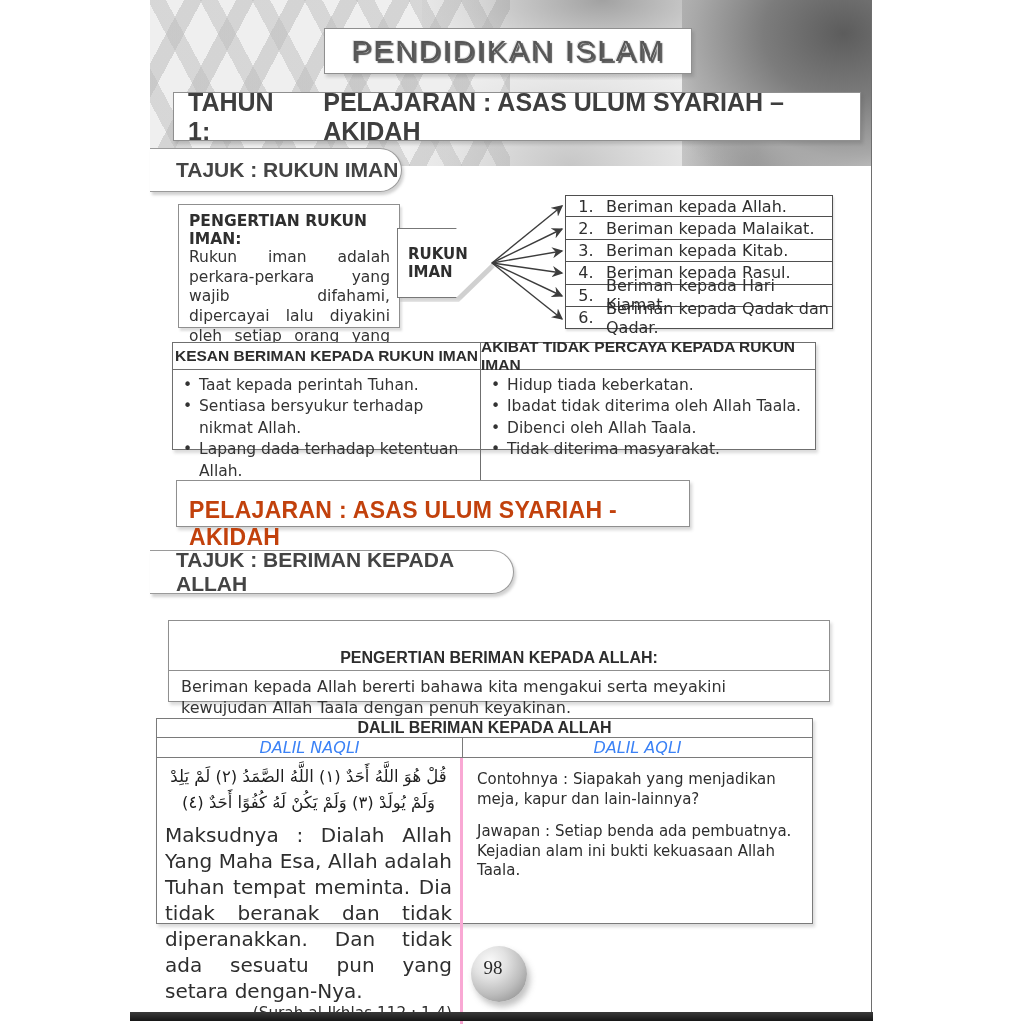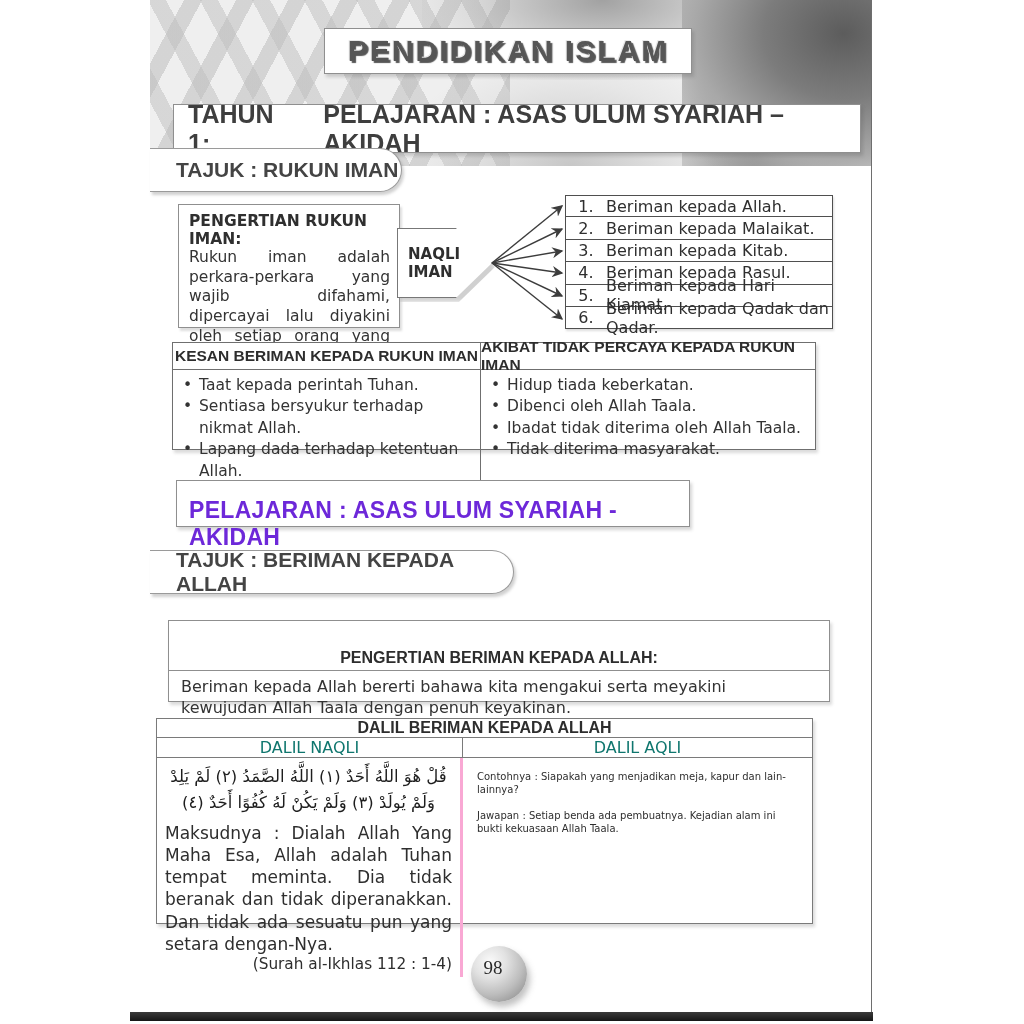--- a/index.html
+++ b/index.html
@@ -22,25 +22,25 @@
   .rocks2 { position:absolute; right:150px; top:0; width:300px; height:80px;
     background: radial-gradient(ellipse at 60% 0%, rgba(120,120,120,.65), rgba(170,170,170,.25) 55%, transparent 80%); }
 
   
   .scanbox { position:absolute; background:#ffffff; border:1px solid #8f8f8f; box-shadow:2px 3px 3px rgba(90,90,90,.25); }
   .pill { position:absolute; background:#ffffff; border:1px solid #9a9a9a; border-left:none;
           border-radius:0 26px 26px 0; box-shadow:2px 3px 3px rgba(90,90,90,.28); display:flex; align-items:center; }
 
   
   #banner { left:324px; top:28px; width:368px; height:46px; display:flex; align-items:center; justify-content:center; }
-  #banner span { font-family:"Liberation Sans",sans-serif; font-weight:bold; font-size:30px; letter-spacing:2px; color:#565656;
+  #banner span { font-family:"Liberation Sans",sans-serif; font-weight:normal; font-size:30px; letter-spacing:2px; color:#565656;
     text-shadow:-1px -1px 0 #e8e8e8, 2px 2px 1px rgba(30,30,30,.75); }
 
   
-  #tahun-box { left:173px; top:104px; width:688px; height:49px; display:flex; align-items:center; padding-left:14px; gap:26px; }
+  #tahun-box { left:173px; top:92px; width:688px; height:49px; display:flex; align-items:center; padding-left:14px; gap:26px; }
   #tahun-box span { font-family:"Liberation Sans",sans-serif; font-weight:bold; font-size:25px; color:#3e3e3e; }
 
   
   #tajuk1 { left:150px; top:148px; width:252px; height:44px; padding-left:26px; }
   #tajuk2 { left:150px; top:550px; width:364px; height:44px; padding-left:26px;align-items:center; }
   .pill span { font-family:"Liberation Sans",sans-serif; font-weight:bold; font-size:21px; color:#444; }
 
   
   #peng1 { left:178px; top:204px; width:222px; height:124px; padding:7px 9px 6px 10px; box-shadow:2px 3px 2px rgba(90,90,90,.2); }
   #peng1 .t { font-weight:bold; font-size:15.5px; color:#2f2f2f; }
@@ -70,43 +70,43 @@
   #table1 .hdr div { display:flex; align-items:center; justify-content:center; font-family:"Liberation Sans",sans-serif; font-weight:bold; font-size:15.5px; color:#2d2d2d; }
   #table1 .bdy { display:flex; flex:1; }
   .col-l { width:308px; border-right:1px solid #6f6f6f; }
   .col-r { flex:1; }
   #table1 ul { list-style:none; padding:5px 6px 0 10px; }
   #table1 li { font-size:15.5px; line-height:1.38; color:#333; padding-left:16px; position:relative; }
   #table1 li::before { content:"•"; position:absolute; left:0; top:0; color:#333; }
 
   
   #pelajaran2 { left:176px; top:480px; width:514px; height:47px; display:flex; align-items:center; padding-left:12px; }
-  #pelajaran2 span { font-family:"Liberation Sans",sans-serif; font-weight:bold; font-size:23px; color:#6d28d9; letter-spacing:.3px;margin-top:40px; }
+  #pelajaran2 span { font-family:"Liberation Sans",sans-serif; font-weight:bold; font-size:23px; color:#c2410c; letter-spacing:.3px;margin-top:40px; }
 
   
   #peng2 { left:168px; top:620px; width:662px; height:82px; position:absolute; background:#fff; border:1px solid #8f8f8f; box-shadow:2px 3px 3px rgba(90,90,90,.22); }
   #peng2 .hd { height:26px; border-bottom:1px solid #8f8f8f; display:flex; align-items:center; justify-content:center;
     font-family:"Liberation Sans",sans-serif; font-weight:bold; font-size:16px; color:#2d2d2d;margin-top:24px; }
   #peng2 .bd { padding:6px 12px; font-size:16px; line-height:1.3; color:#333; }
 
   
   #dalil { left:156px; top:718px; width:657px; height:206px; position:absolute; background:#fff; border:1px solid #7a7a7a; box-shadow:2px 3px 3px rgba(90,90,90,.22); display:flex; flex-direction:column; }
   #dalil .title { height:25px; border-bottom:1px solid #7a7a7a; display:flex; align-items:center; justify-content:center;
     font-family:"Liberation Sans",sans-serif; font-weight:bold; font-size:16px; color:#2d2d2d; }
   #dalil .sub { display:flex; height:26px; border-bottom:1px solid #7a7a7a; }
-  #dalil .sub div { display:flex; align-items:center; justify-content:center; font-size:16px; color:#0f766e; }
+  #dalil .sub div { display:flex; align-items:center; justify-content:center; font-size:16px; color:#3b82f6;font-style:italic; }
   #dalil .sub .col-ln { width:306px; border-right:1px solid #7a7a7a; }
   #dalil .sub .col-rn { flex:1; }
   #dalil .body { display:flex; flex:1; }
   #dalil .naqli { width:306px; border-right:3px solid #f9a8d4; padding:6px 8px 4px 8px; }
   #dalil .aqli { flex:1; padding:12px 12px 0 14px; }
   .arabic { direction:rtl; text-align:center; font-size:16.5px; line-height:1.55; color:#1e1e1e; }
-  .maksud { margin-top:7px; font-size:17px; line-height:1.3; text-align:justify; color:#2e2e2e; }
+  .maksud { margin-top:7px; font-size:20px; line-height:1.3; text-align:justify; color:#2e2e2e; }
   .source { font-size:15.3px; text-align:right; color:#2e2e2e; }
-  .aqli p { font-size:10px; line-height:1.3; color:#2e2e2e; margin-bottom:13px; }
+  .aqli p { font-size:15px; line-height:1.3; color:#2e2e2e; margin-bottom:13px; }
 
   
   #page-sphere { position:absolute; left:471px; top:946px; width:56px; height:56px; border-radius:50%;
     background:radial-gradient(circle at 34% 28%, #fafafa 0%, #e2e2e2 30%, #bdbdbd 60%, #969696 85%, #8a8a8a 100%);
     box-shadow:3px 5px 6px rgba(120,120,120,.45); display:flex; align-items:center; justify-content:center; }
   #page-sphere span { font-family:"Liberation Serif",serif; font-size:19px; color:#2a2a2a; transform:translate(-6px,-6px); }
   #bottom-bar { position:absolute; left:130px; top:1012px; width:743px; height:9px; background:linear-gradient(#3a3a3a,#161616); }
   #right-edge { position:absolute; left:871px; top:0; width:1px; height:1012px; background:#6e6e6e; }
 </style>
 </head>
@@ -134,21 +134,21 @@
     <span>TAJUK : RUKUN IMAN</span>
   </div>
 
   <div class="scanbox" id="peng1">
     <div class="t">PENGERTIAN RUKUN IMAN:</div>
     <div class="b">Rukun iman adalah perkara-perkara yang wajib difahami, dipercayai lalu diyakini oleh setiap orang yang mengakui dirinya Islam.</div>
   </div>
 
   <div id="hex-shadow"></div>
   <div id="hex">
-    <span>NAQLI</span>
+    <span>RUKUN</span>
     <span>IMAN</span>
   </div>
 
   <svg id="arrows" viewBox="0 0 80 142">
     <defs>
       <marker id="ah" markerWidth="9" markerHeight="8" refX="7" refY="4" orient="auto">
         <path d="M0,0 L8,4 L0,8 L2.5,4 Z" fill="#3c3c3c"></path>
       </marker>
     </defs>
     <line x1="4" y1="71" x2="74" y2="14" marker-end="url(#ah)"></line>
@@ -192,22 +192,22 @@
       <div class="col-r">AKIBAT TIDAK PERCAYA KEPADA RUKUN IMAN</div>
     </div>
     <div class="bdy">
       <ul class="col-l">
         <li>Taat kepada perintah Tuhan.</li>
         <li>Sentiasa bersyukur terhadap nikmat Allah.</li>
         <li>Lapang dada terhadap ketentuan Allah.</li>
       </ul>
       <ul class="col-r">
         <li>Hidup tiada keberkatan.</li>
+        <li>Ibadat tidak diterima oleh Allah Taala.</li>
         <li>Dibenci oleh Allah Taala.</li>
-        <li>Ibadat tidak diterima oleh Allah Taala.</li>
         <li>Tidak diterima masyarakat.</li>
       </ul>
     </div>
   </div>
 
   <div class="scanbox" id="pelajaran2">
     <span>PELAJARAN : ASAS ULUM SYARIAH - AKIDAH</span>
   </div>
 
   <div class="pill" id="tajuk2">

